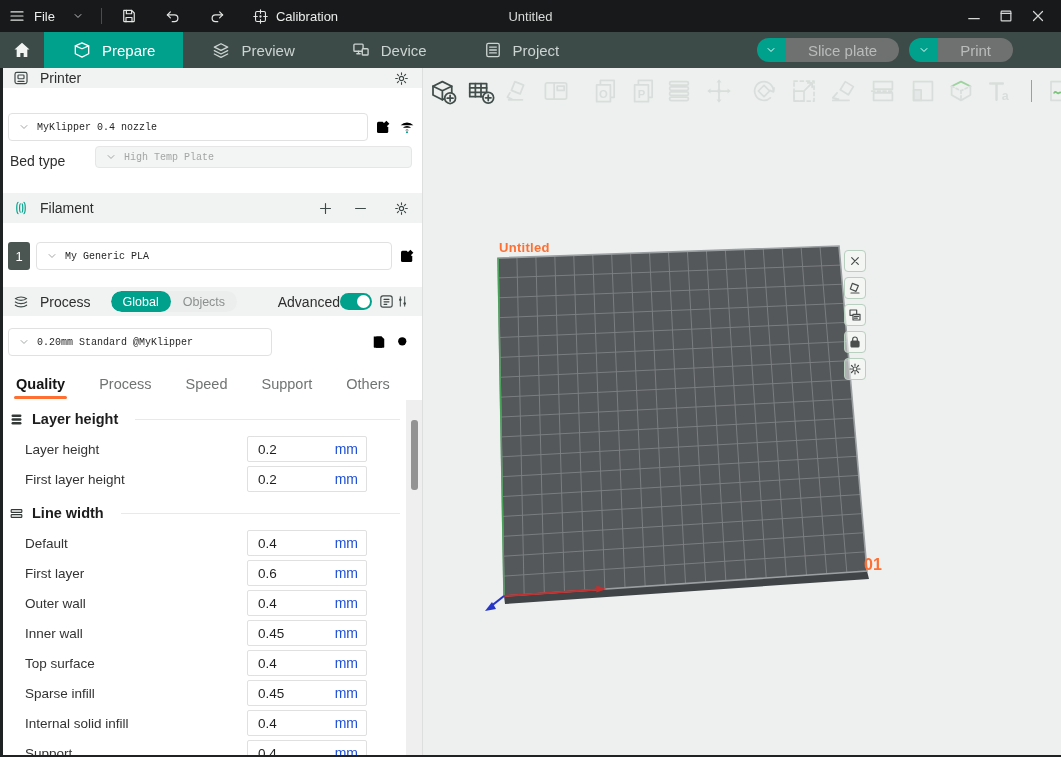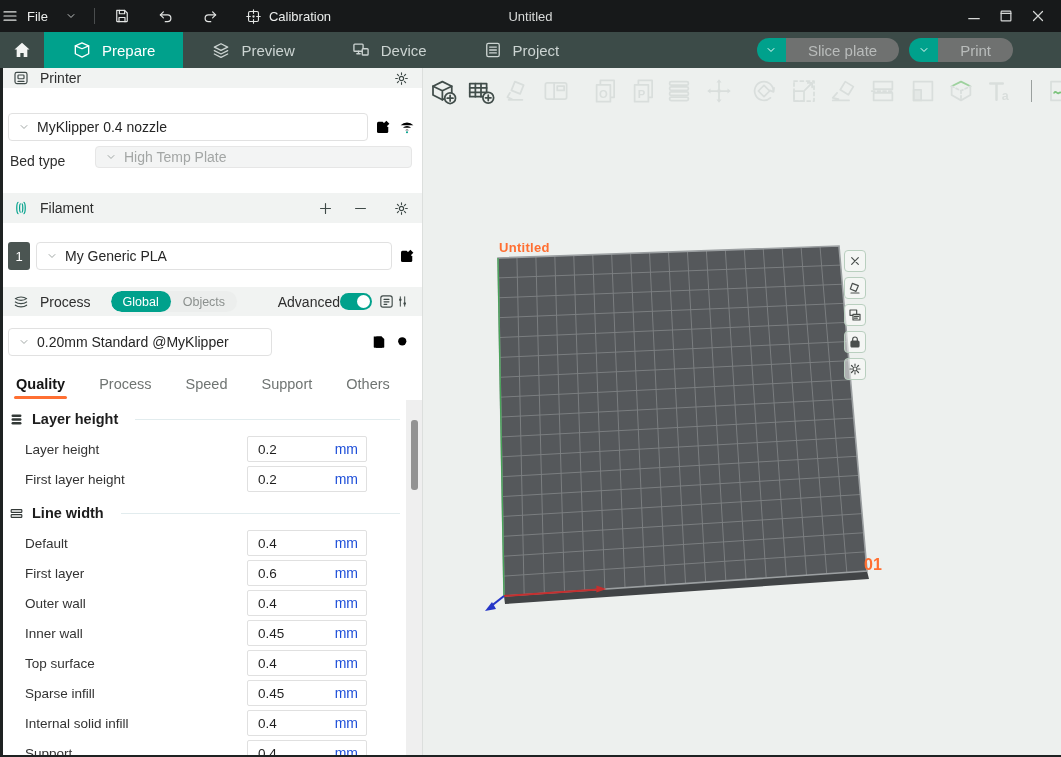--- a/index.html
+++ b/index.html
@@ -10,21 +10,21 @@
     -webkit-font-smoothing:antialiased;
   }
   svg { display:block; }
   .ico { display:inline-flex; align-items:center; justify-content:center; flex:none; }
   .ico svg { width:100%; height:100%; fill:none; stroke:currentColor; stroke-width:1.6;
              stroke-linecap:round; stroke-linejoin:round; }
 
   
   .titlebar { position:absolute; left:0; top:0; width:1061px; height:32px;
     background:#17191a; display:flex; align-items:center; color:#e3e5e4; z-index:30; }
-  .tb-left { display:flex; align-items:center; gap:8px; padding-left:1px; }
+  .tb-left { display:flex; align-items:center; gap:8px; padding-left:8px; }
   .tb-group { display:flex; align-items:center; gap:26px; margin-left:18px; }
   .tb-label { font-size:13px; color:#eceeed; }
   .tb-divider { width:1px; height:16px; background:#4a4d4e; margin-left:16px; }
   .tb-title { position:absolute; left:0; right:0; text-align:center; font-size:13px; color:#d8dad9; pointer-events:none; }
   .tb-win { position:absolute; right:0; top:0; height:32px; display:flex; align-items:center; gap:14px; padding-right:14px; color:#d6d8d7; }
   .tb-btn { width:18px; height:18px; cursor:pointer; }
   .cal-item { display:flex; align-items:center; gap:7px; cursor:pointer; }
 
   
   .tabbar { position:absolute; left:0; top:32px; width:1061px; height:36px;
@@ -45,21 +45,21 @@
   .sec-hdr { position:absolute; left:0; width:422px; background:#f1f3f2;
     display:flex; align-items:center; padding:0 12px; gap:10px; }
   .sec-title { font-size:14px; color:#2e2e2e; font-weight:500; }
   .sec-hdr .ico { width:18px; height:18px; color:#3f4a48; }
   .hdr-actions { margin-left:auto; display:flex; align-items:center; gap:16px; color:#4a4a4a; }
   .hdr-actions .ico { width:17px; height:17px; cursor:pointer; }
 
   .combo { position:absolute; height:28px; background:#fff; border:1px solid #e1e1e1; border-radius:4px;
     display:flex; align-items:center; padding:0 8px; gap:6px; cursor:pointer; }
   .combo .chev { width:14px; height:14px; color:#9aa09e; }
-  .combo-text { font-size:14px; color:#262626; white-space:nowrap; overflow:hidden; }
+  .combo-text { font-size:10px; color:#262626; white-space:nowrap; overflow:hidden;font-family:Liberation Mono, monospace; }
   .combo.disabled { background:#f3f4f4; border-color:#e6e6e6; }
   .combo.disabled .combo-text { color:#a3a6a5; }
 
   .inline-ico { position:absolute; width:18px; height:18px; color:#6b6f6d; cursor:pointer; }
   .teal { color:#00a18c !important; }
 
   .field-label { position:absolute; font-size:14px; color:#2e2e2e; }
 
   .slot-badge { position:absolute; width:22px; height:28px; background:#4b5552; color:#fff;
     font-size:13px; display:flex; align-items:center; justify-content:center; border-radius:3px; }

